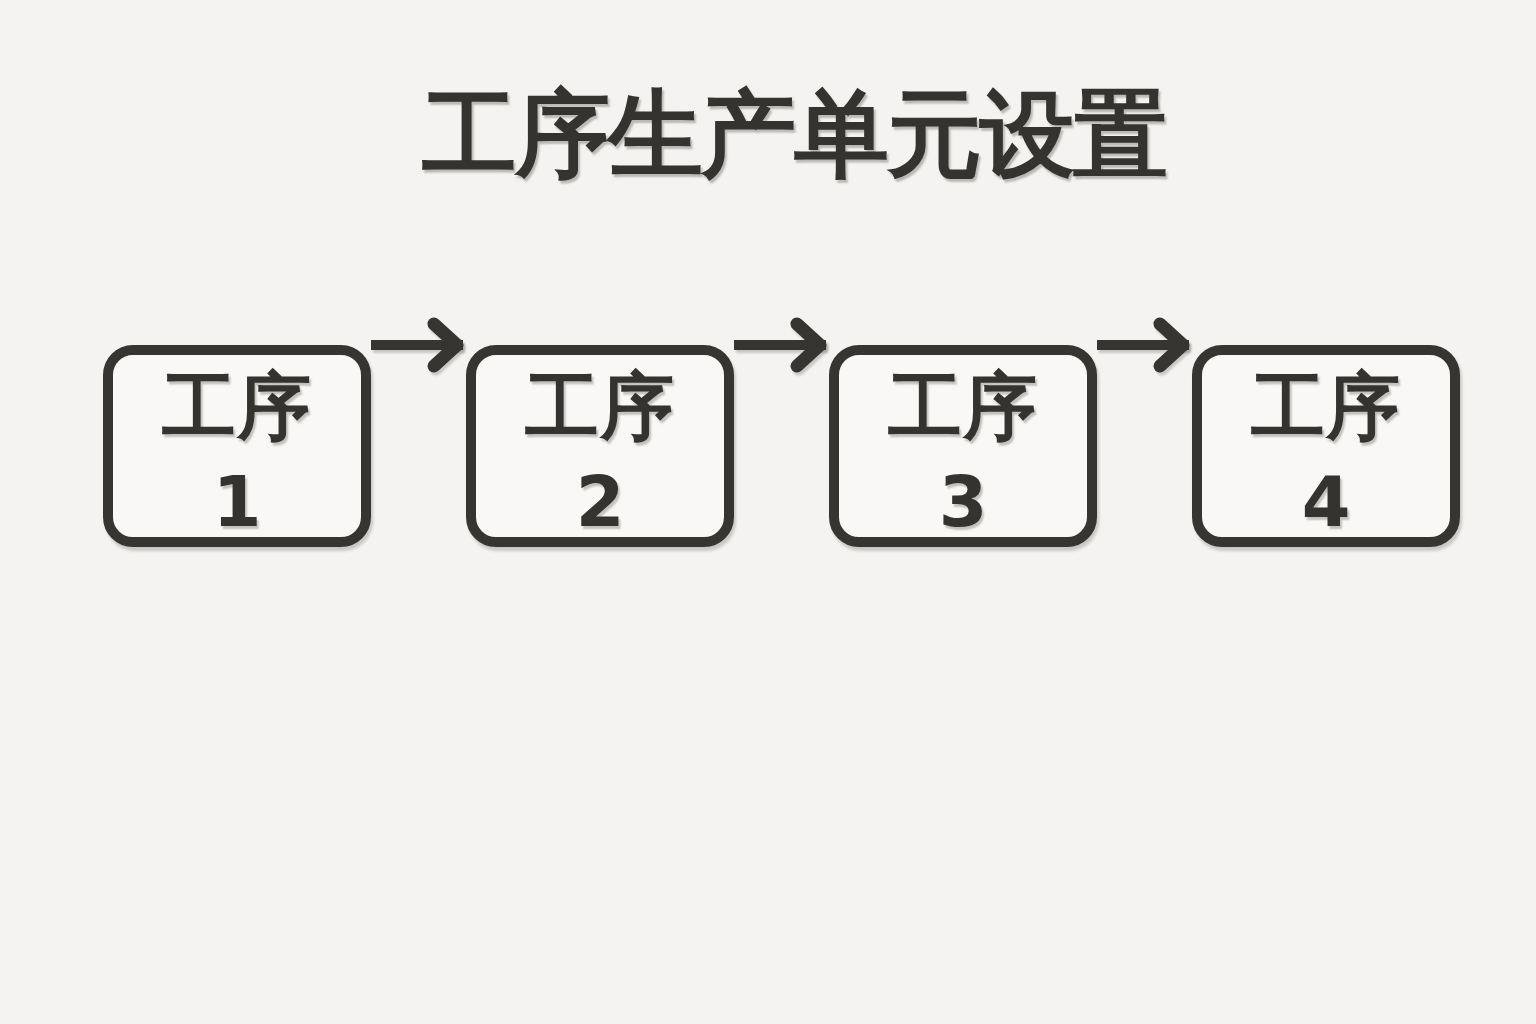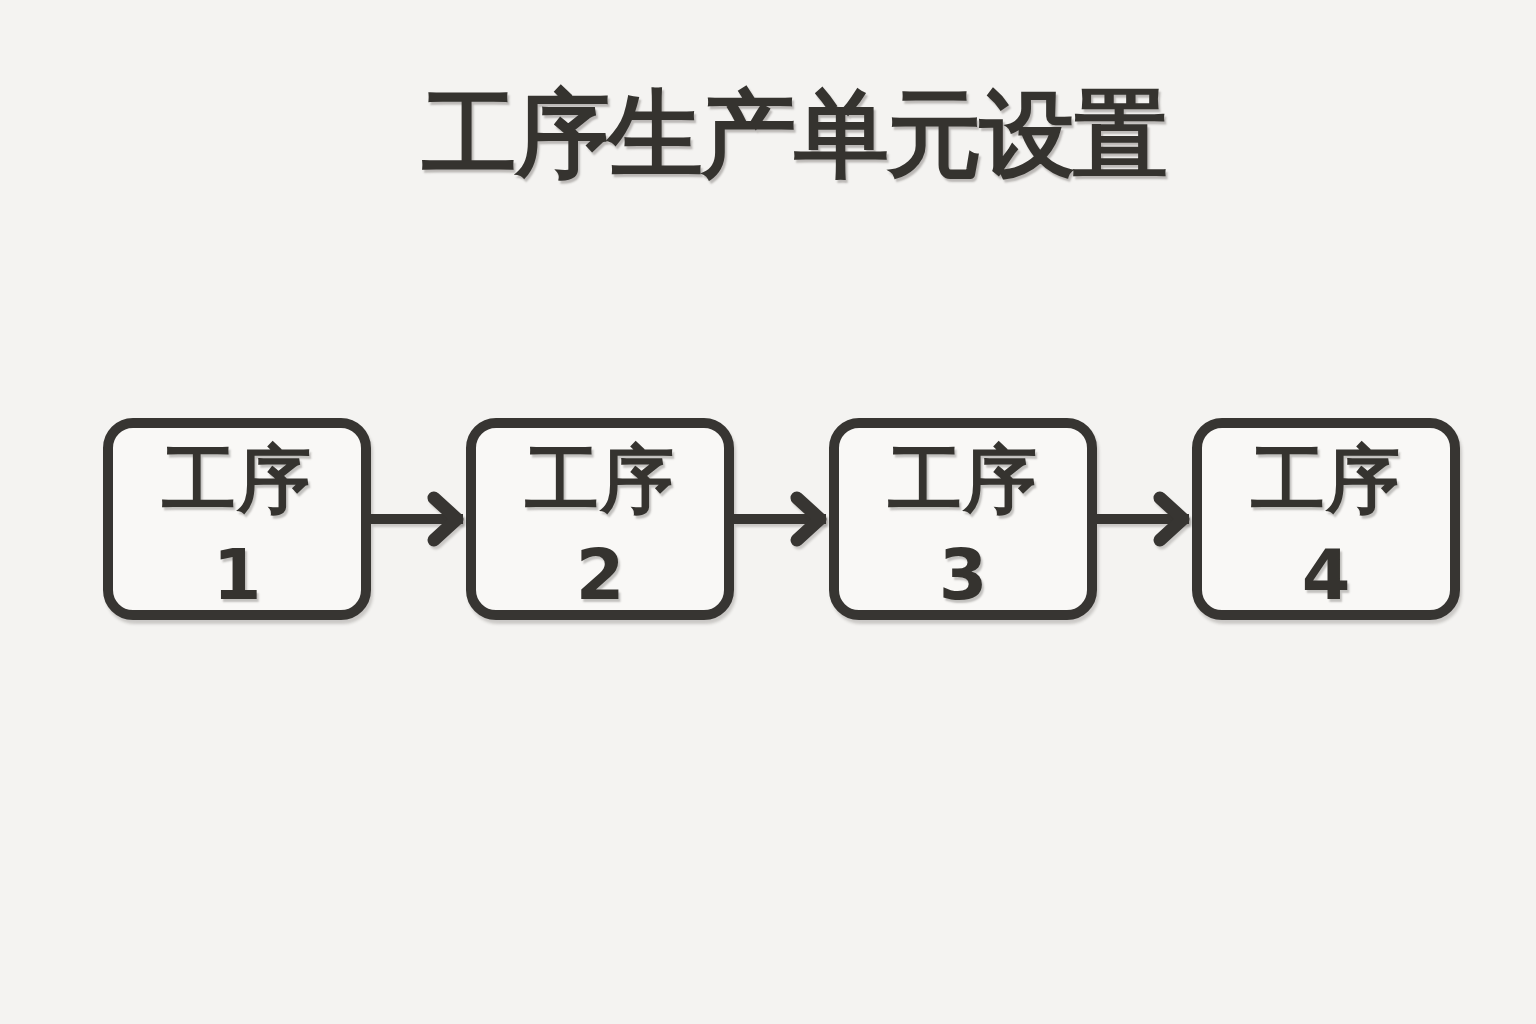--- a/index.html
+++ b/index.html
@@ -33,21 +33,21 @@
   }
 
   
   .flow {
     position: absolute;
     top: 345px;
     left: 103px;
     width: 1357px;
     height: 348px;
     display: flex;
-    align-items: center;
+    align-items: flex-start;
   }
 
   .node {
     flex: 0 0 268px;
     border: 10px solid #373532;
     border-radius: 30px;
     background: #f9f8f6;
     box-shadow: 2px 4px 3px rgba(55, 50, 45, 0.22);
     display: flex;
     flex-direction: column;

